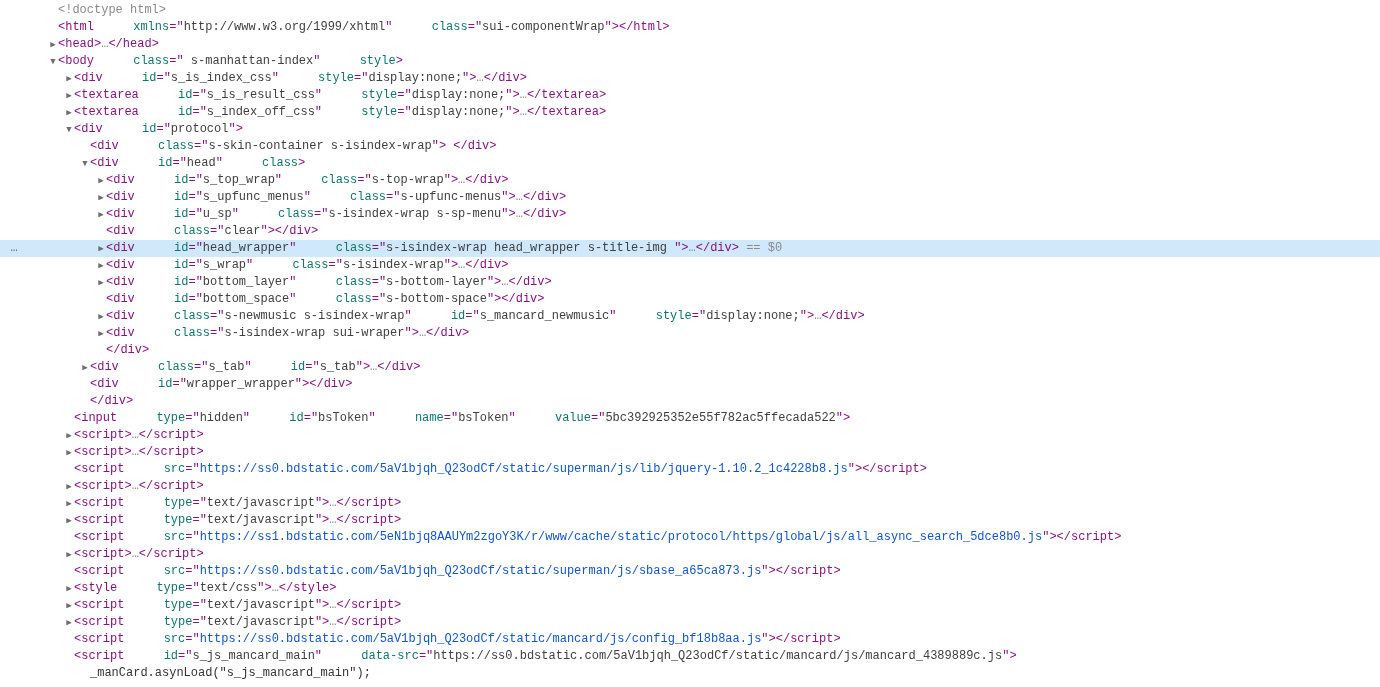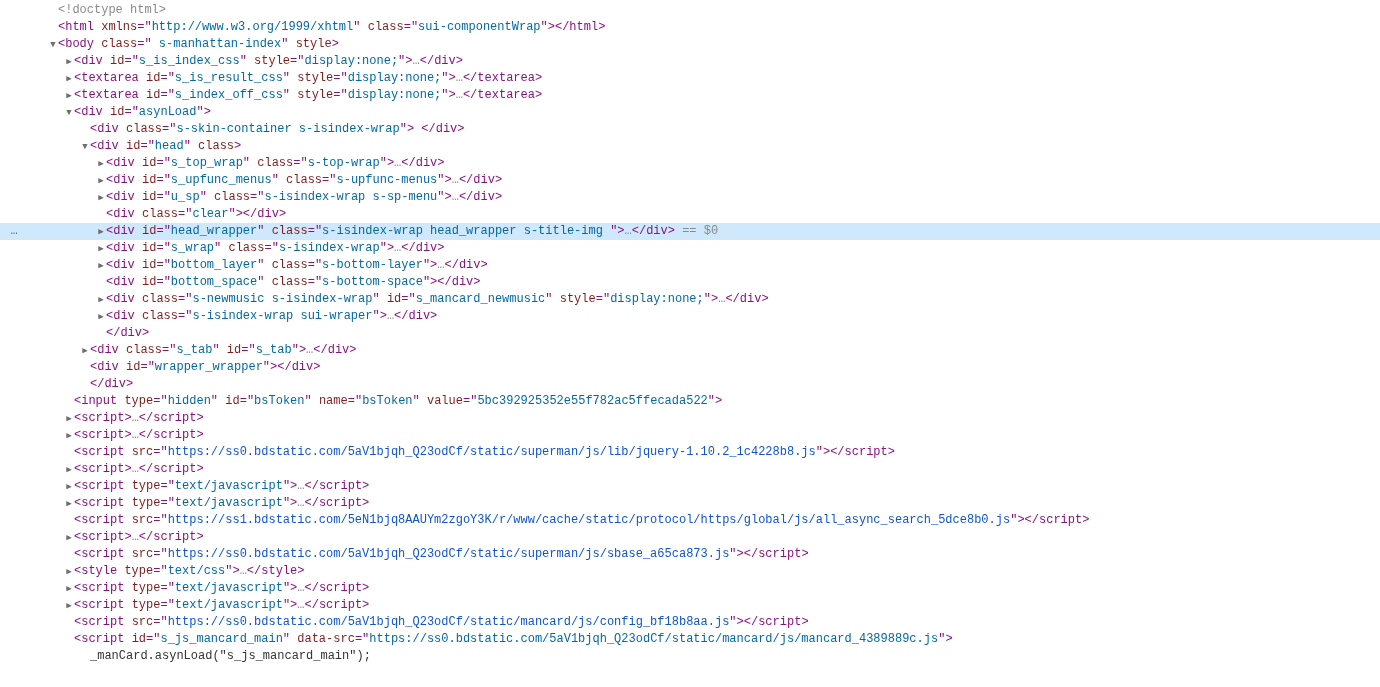--- a/index.html
+++ b/index.html
@@ -36,40 +36,41 @@
     display: inline-block;
     width: 10px;
     color: #6e6e6e;
     font-size: 9px;
     text-align: center;
     cursor: pointer;
     user-select: none;
   }
   .arrow.blank { color: transparent; }
   .tag     { color: #881280; }
-  .attr    { color: #7f1d1d; }
-  .val     { color: #0369a1; }
+  .attr    { color: #0f766e; margin-left: 32px; }
+  .val     { color: #404040; }
   .punct   { color: #881280; }
   .text    { color: #333; }
   .gray    { color: #8a8a8a; margin-top: 24px; }
   .ellip   { color: #8a8a8a; }
   .link    { color: #1155cc; }
   .sel     { color: #8a8a8a; }
 </style>
 </head>
 <body>
 
 <div class="tree" id="tree">
     <div class="row"><span class="gutter"></span><span class="indent" style="width: 20px;"></span><span class="arrow blank">▶</span><span><span class="gray">&lt;!doctype html&gt;</span></span></div>
     <div class="row"><span class="gutter"></span><span class="indent" style="width: 20px;"></span><span class="arrow blank">▶</span><span><span class="punct">&lt;</span><span class="tag">html</span> <span class="attr">xmlns</span><span class="punct">=</span><span class="punct">"</span><span class="val">http://www.w3.org/1999/xhtml</span><span class="punct">"</span> <span class="attr">class</span><span class="punct">=</span><span class="punct">"</span><span class="val">sui-componentWrap</span><span class="punct">"</span><span class="punct">&gt;</span><span class="punct">&lt;/</span><span class="tag">html</span><span class="punct">&gt;</span></span></div>
+    <div class="row"><span class="gutter"></span><span class="indent" style="width: 20px;"></span><span class="arrow">▶</span><span><span class="punct">&lt;</span><span class="tag">head</span><span class="punct">&gt;</span><span class="ellip">…</span><span class="punct">&lt;/</span><span class="tag">head</span><span class="punct">&gt;</span></span></div>
     <div class="row"><span class="gutter"></span><span class="indent" style="width: 20px;"></span><span class="arrow">▼</span><span><span class="punct">&lt;</span><span class="tag">body</span> <span class="attr">class</span><span class="punct">=</span><span class="punct">"</span><span class="val"> s-manhattan-index</span><span class="punct">"</span> <span class="attr">style</span><span class="punct">&gt;</span></span></div>
     <div class="row"><span class="gutter"></span><span class="indent" style="width: 36px;"></span><span class="arrow">▶</span><span><span class="punct">&lt;</span><span class="tag">div</span> <span class="attr">id</span><span class="punct">=</span><span class="punct">"</span><span class="val">s_is_index_css</span><span class="punct">"</span> <span class="attr">style</span><span class="punct">=</span><span class="punct">"</span><span class="val">display:none;</span><span class="punct">"</span><span class="punct">&gt;</span><span class="ellip">…</span><span class="punct">&lt;/</span><span class="tag">div</span><span class="punct">&gt;</span></span></div>
     <div class="row"><span class="gutter"></span><span class="indent" style="width: 36px;"></span><span class="arrow">▶</span><span><span class="punct">&lt;</span><span class="tag">textarea</span> <span class="attr">id</span><span class="punct">=</span><span class="punct">"</span><span class="val">s_is_result_css</span><span class="punct">"</span> <span class="attr">style</span><span class="punct">=</span><span class="punct">"</span><span class="val">display:none;</span><span class="punct">"</span><span class="punct">&gt;</span><span class="ellip">…</span><span class="punct">&lt;/</span><span class="tag">textarea</span><span class="punct">&gt;</span></span></div>
     <div class="row"><span class="gutter"></span><span class="indent" style="width: 36px;"></span><span class="arrow">▶</span><span><span class="punct">&lt;</span><span class="tag">textarea</span> <span class="attr">id</span><span class="punct">=</span><span class="punct">"</span><span class="val">s_index_off_css</span><span class="punct">"</span> <span class="attr">style</span><span class="punct">=</span><span class="punct">"</span><span class="val">display:none;</span><span class="punct">"</span><span class="punct">&gt;</span><span class="ellip">…</span><span class="punct">&lt;/</span><span class="tag">textarea</span><span class="punct">&gt;</span></span></div>
-    <div class="row"><span class="gutter"></span><span class="indent" style="width: 36px;"></span><span class="arrow">▼</span><span><span class="punct">&lt;</span><span class="tag">div</span> <span class="attr">id</span><span class="punct">=</span><span class="punct">"</span><span class="val">asynLoad</span><span class="punct">"</span><span class="punct">&gt;</span></span></div>
+    <div class="row"><span class="gutter"></span><span class="indent" style="width: 36px;"></span><span class="arrow">▼</span><span><span class="punct">&lt;</span><span class="tag">div</span> <span class="attr">id</span><span class="punct">=</span><span class="punct">"</span><span class="val">protocol</span><span class="punct">"</span><span class="punct">&gt;</span></span></div>
     <div class="row"><span class="gutter"></span><span class="indent" style="width: 52px;"></span><span class="arrow blank">▶</span><span><span class="punct">&lt;</span><span class="tag">div</span> <span class="attr">class</span><span class="punct">=</span><span class="punct">"</span><span class="val">s-skin-container s-isindex-wrap</span><span class="punct">"</span><span class="punct">&gt;</span><span class="text">  </span><span class="punct">&lt;/</span><span class="tag">div</span><span class="punct">&gt;</span></span></div>
     <div class="row"><span class="gutter"></span><span class="indent" style="width: 52px;"></span><span class="arrow">▼</span><span><span class="punct">&lt;</span><span class="tag">div</span> <span class="attr">id</span><span class="punct">=</span><span class="punct">"</span><span class="val">head</span><span class="punct">"</span> <span class="attr">class</span><span class="punct">&gt;</span></span></div>
     <div class="row"><span class="gutter"></span><span class="indent" style="width: 68px;"></span><span class="arrow">▶</span><span><span class="punct">&lt;</span><span class="tag">div</span> <span class="attr">id</span><span class="punct">=</span><span class="punct">"</span><span class="val">s_top_wrap</span><span class="punct">"</span> <span class="attr">class</span><span class="punct">=</span><span class="punct">"</span><span class="val">s-top-wrap</span><span class="punct">"</span><span class="punct">&gt;</span><span class="ellip">…</span><span class="punct">&lt;/</span><span class="tag">div</span><span class="punct">&gt;</span></span></div>
     <div class="row"><span class="gutter"></span><span class="indent" style="width: 68px;"></span><span class="arrow">▶</span><span><span class="punct">&lt;</span><span class="tag">div</span> <span class="attr">id</span><span class="punct">=</span><span class="punct">"</span><span class="val">s_upfunc_menus</span><span class="punct">"</span> <span class="attr">class</span><span class="punct">=</span><span class="punct">"</span><span class="val">s-upfunc-menus</span><span class="punct">"</span><span class="punct">&gt;</span><span class="ellip">…</span><span class="punct">&lt;/</span><span class="tag">div</span><span class="punct">&gt;</span></span></div>
     <div class="row"><span class="gutter"></span><span class="indent" style="width: 68px;"></span><span class="arrow">▶</span><span><span class="punct">&lt;</span><span class="tag">div</span> <span class="attr">id</span><span class="punct">=</span><span class="punct">"</span><span class="val">u_sp</span><span class="punct">"</span> <span class="attr">class</span><span class="punct">=</span><span class="punct">"</span><span class="val">s-isindex-wrap s-sp-menu</span><span class="punct">"</span><span class="punct">&gt;</span><span class="ellip">…</span><span class="punct">&lt;/</span><span class="tag">div</span><span class="punct">&gt;</span></span></div>
     <div class="row"><span class="gutter"></span><span class="indent" style="width: 68px;"></span><span class="arrow blank">▶</span><span><span class="punct">&lt;</span><span class="tag">div</span> <span class="attr">class</span><span class="punct">=</span><span class="punct">"</span><span class="val">clear</span><span class="punct">"</span><span class="punct">&gt;</span><span class="punct">&lt;/</span><span class="tag">div</span><span class="punct">&gt;</span></span></div>
     <div class="row hl"><span class="gutter">…</span><span class="indent" style="width: 68px;"></span><span class="arrow">▶</span><span><span class="punct">&lt;</span><span class="tag">div</span> <span class="attr">id</span><span class="punct">=</span><span class="punct">"</span><span class="val">head_wrapper</span><span class="punct">"</span> <span class="attr">class</span><span class="punct">=</span><span class="punct">"</span><span class="val">s-isindex-wrap head_wrapper s-title-img </span><span class="punct">"</span><span class="punct">&gt;</span><span class="ellip">…</span><span class="punct">&lt;/</span><span class="tag">div</span><span class="punct">&gt;</span> <span class="sel">== $0</span></span></div>
     <div class="row"><span class="gutter"></span><span class="indent" style="width: 68px;"></span><span class="arrow">▶</span><span><span class="punct">&lt;</span><span class="tag">div</span> <span class="attr">id</span><span class="punct">=</span><span class="punct">"</span><span class="val">s_wrap</span><span class="punct">"</span> <span class="attr">class</span><span class="punct">=</span><span class="punct">"</span><span class="val">s-isindex-wrap</span><span class="punct">"</span><span class="punct">&gt;</span><span class="ellip">…</span><span class="punct">&lt;/</span><span class="tag">div</span><span class="punct">&gt;</span></span></div>
     <div class="row"><span class="gutter"></span><span class="indent" style="width: 68px;"></span><span class="arrow">▶</span><span><span class="punct">&lt;</span><span class="tag">div</span> <span class="attr">id</span><span class="punct">=</span><span class="punct">"</span><span class="val">bottom_layer</span><span class="punct">"</span> <span class="attr">class</span><span class="punct">=</span><span class="punct">"</span><span class="val">s-bottom-layer</span><span class="punct">"</span><span class="punct">&gt;</span><span class="ellip">…</span><span class="punct">&lt;/</span><span class="tag">div</span><span class="punct">&gt;</span></span></div>
     <div class="row"><span class="gutter"></span><span class="indent" style="width: 68px;"></span><span class="arrow blank">▶</span><span><span class="punct">&lt;</span><span class="tag">div</span> <span class="attr">id</span><span class="punct">=</span><span class="punct">"</span><span class="val">bottom_space</span><span class="punct">"</span> <span class="attr">class</span><span class="punct">=</span><span class="punct">"</span><span class="val">s-bottom-space</span><span class="punct">"</span><span class="punct">&gt;</span><span class="punct">&lt;/</span><span class="tag">div</span><span class="punct">&gt;</span></span></div>

